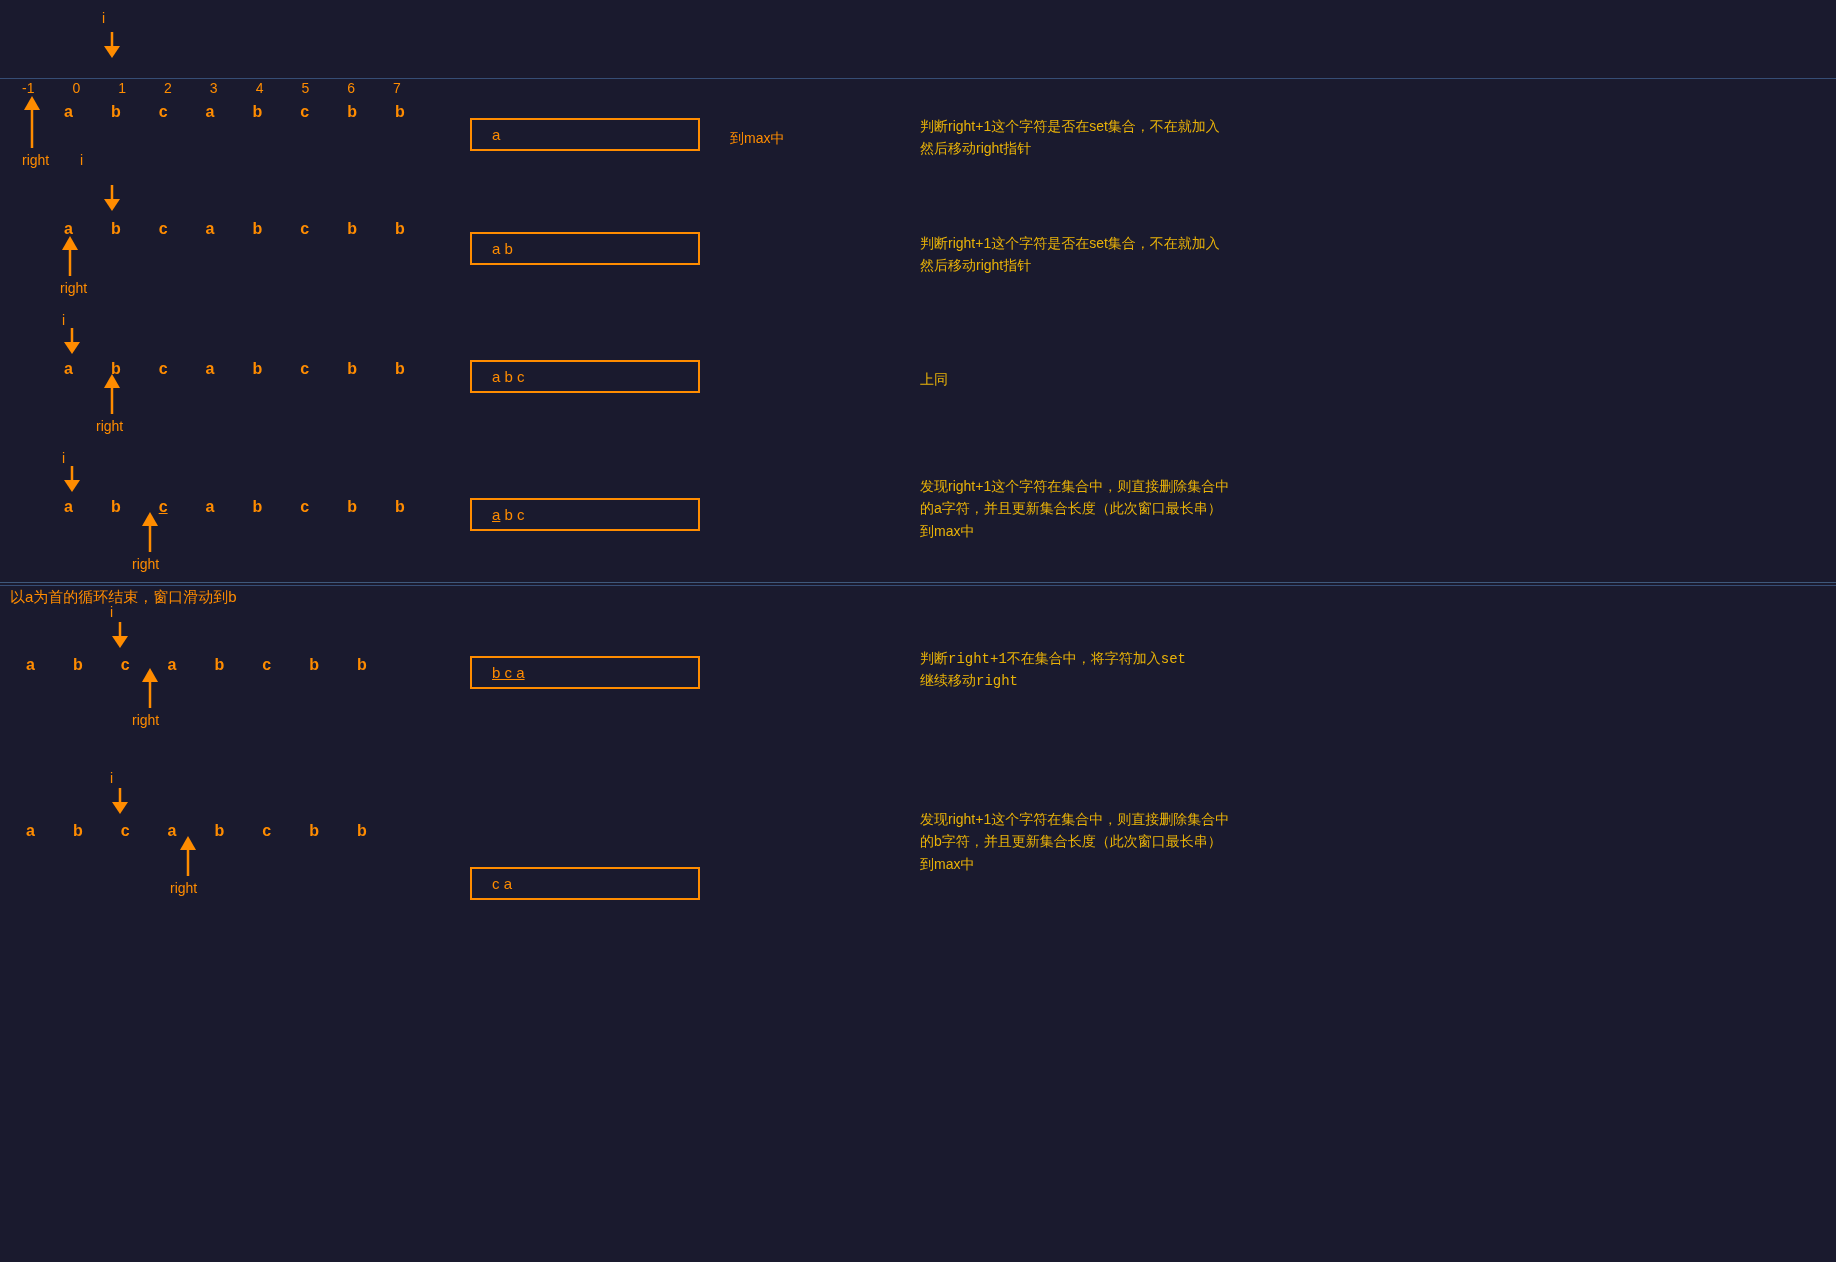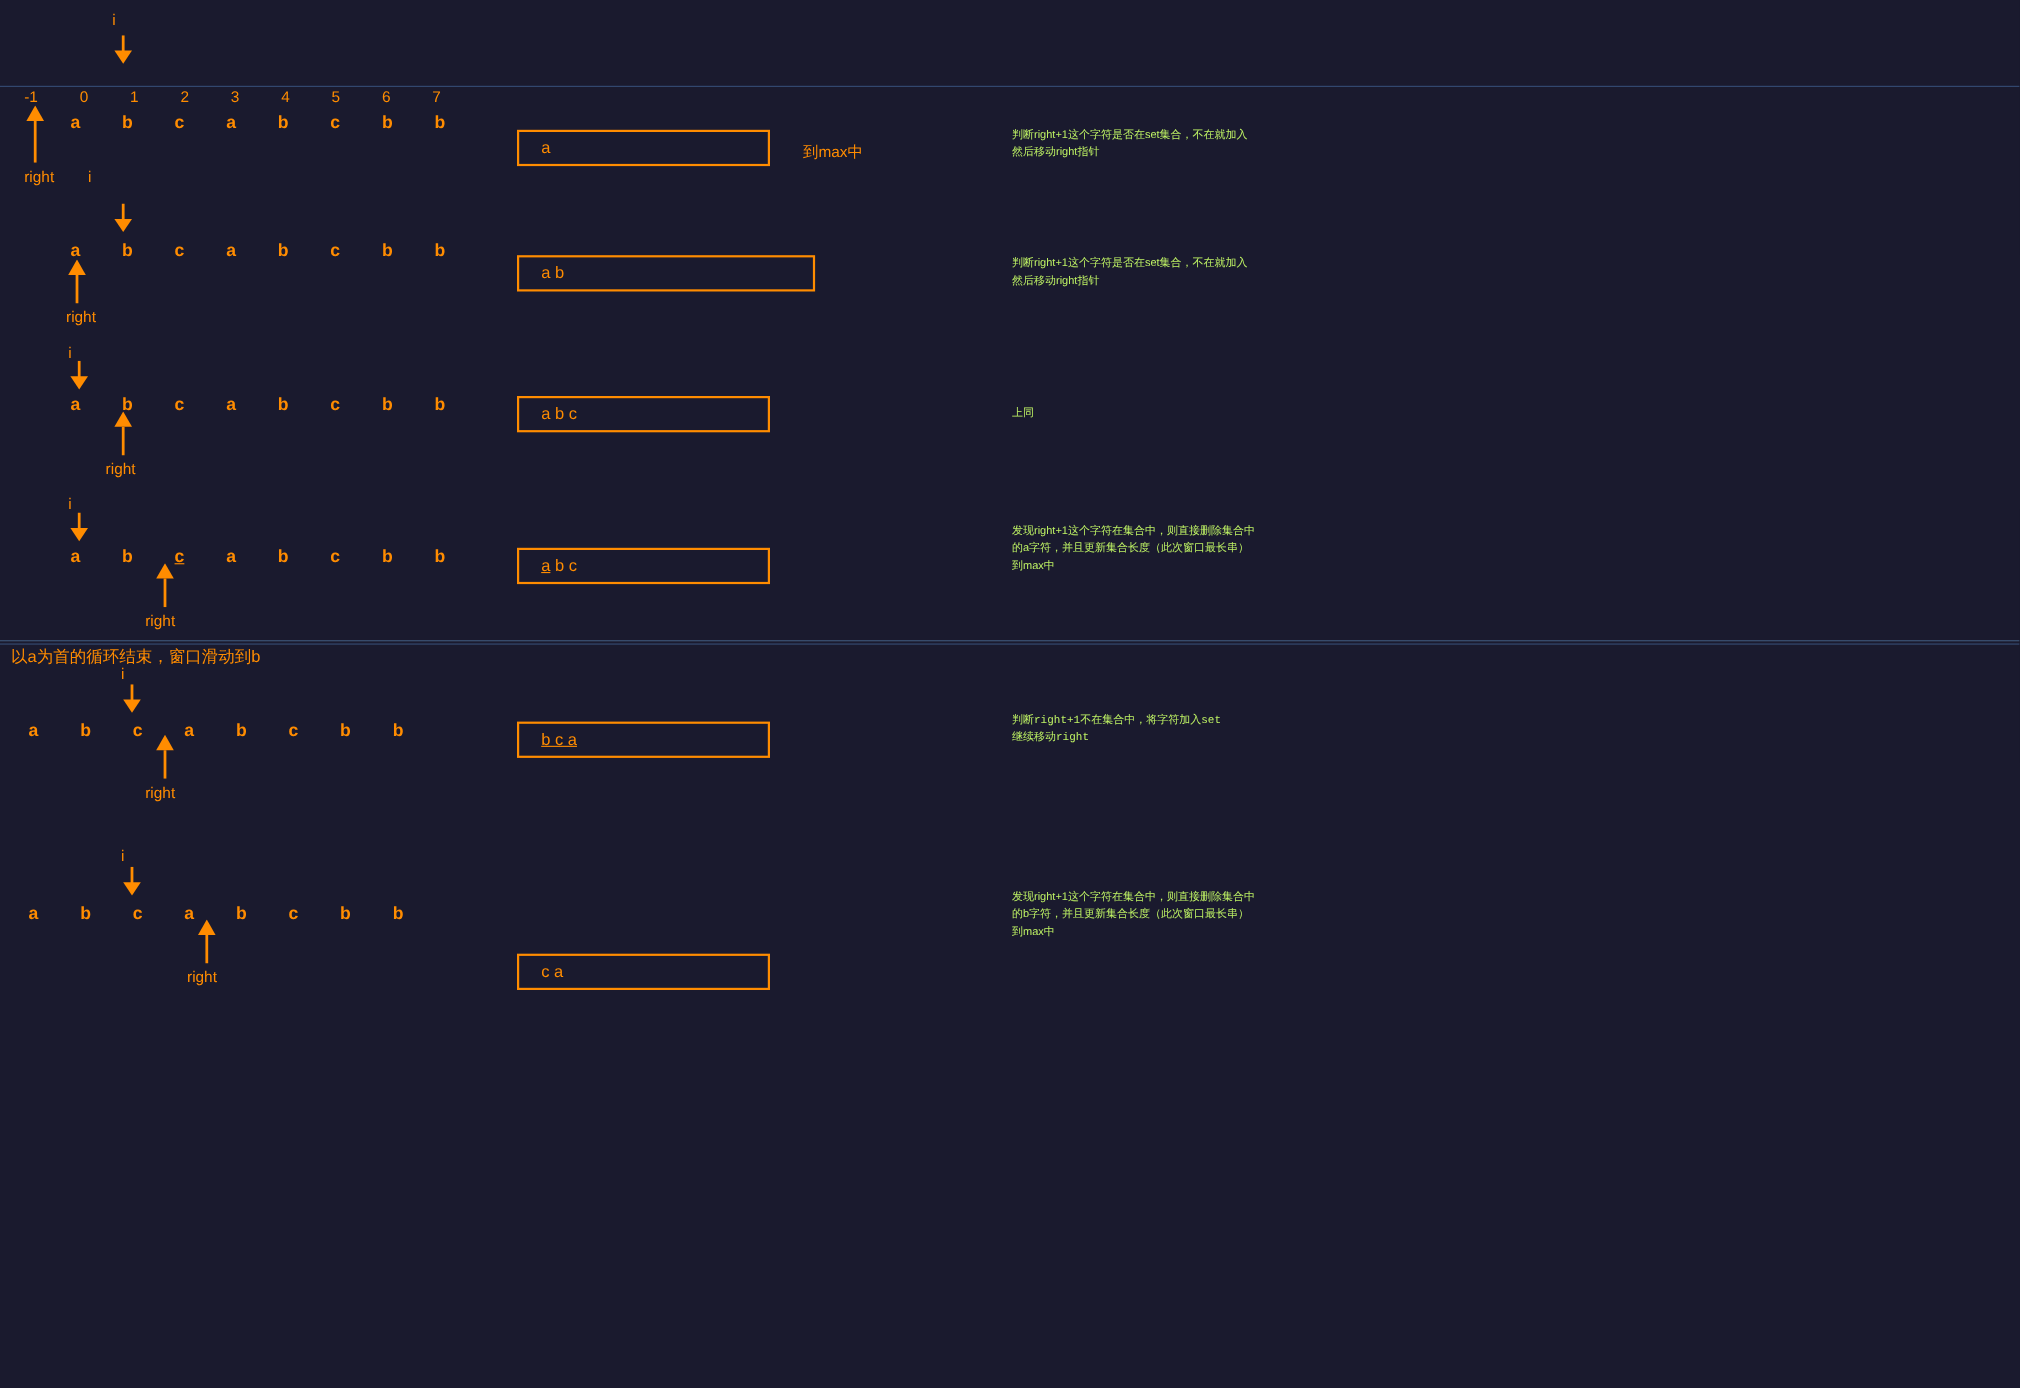--- a/index.html
+++ b/index.html
@@ -57,22 +57,22 @@
     
     .label {
       position: absolute;
       color: #ff8c00;
       font-size: 14px;
     }
 
     
     .desc {
       position: absolute;
-      color: #bef264;
-      font-size: 10px;
+      color: #eab308;
+      font-size: 14px;
       line-height: 1.6;
       max-width: 400px;
     }
 
     
     .section-line {
       position: absolute;
       left: 0;
       right: 0;
       height: 1px;
@@ -151,21 +151,21 @@
 
 <div style="position:absolute; left:60px; top:236px;">
   <svg width="20" height="40" viewBox="0 0 20 40">
     <polygon points="2,14 18,14 10,0" fill="#ff8c00"></polygon>
     <line x1="10" y1="14" x2="10" y2="40" stroke="#ff8c00" stroke-width="2.5"></line>
   </svg>
 </div>
 
 <div class="label" style="left:60px; top:280px;">right</div>
 
-<div class="set-box" style="left:470px; top:232px; width:271px;">a  b</div>
+<div class="set-box" style="left:470px; top:232px; width:230px;">a  b</div>
 
 <div class="desc" style="left:920px; top:232px;">判断right+1这个字符是否在set集合，不在就加入<br>然后移动right指针</div>
 
 <div class="label" style="left:62px; top:312px;">i</div>
 
 <div style="position:absolute; left:62px; top:328px;">
   <svg width="20" height="28" viewBox="0 0 20 28">
     <line x1="10" y1="0" x2="10" y2="18" stroke="#ff8c00" stroke-width="2.5"></line>
     <polygon points="2,14 18,14 10,26" fill="#ff8c00"></polygon>
   </svg>

